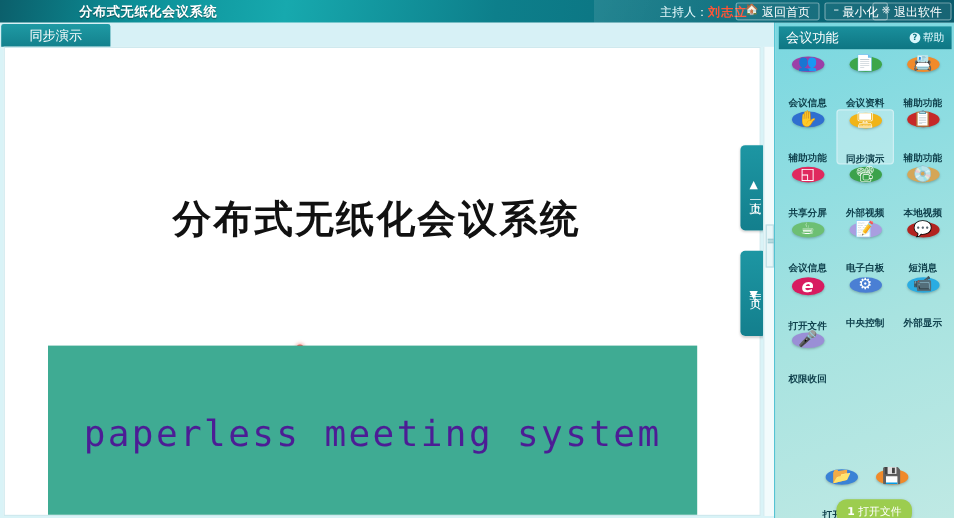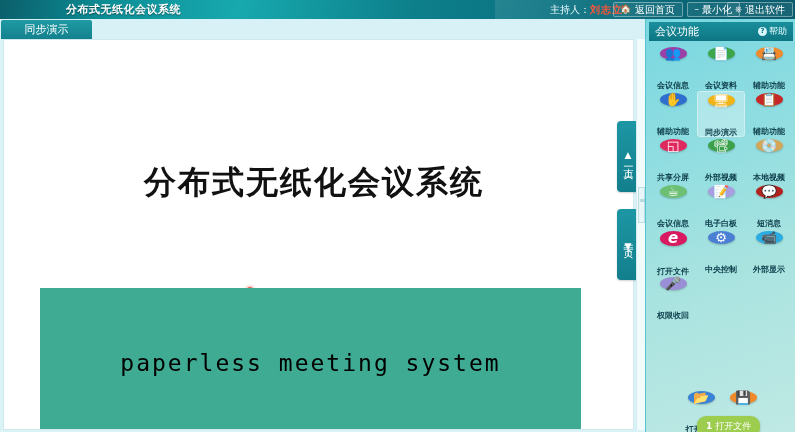--- a/index.html
+++ b/index.html
@@ -82,21 +82,21 @@
     width: 6px; height: 6px; border-radius: 50%;
     background: #e8564d;
     box-shadow: 0 0 3px 1px rgba(232,86,77,.45);
   }
   .green-band {
     position: absolute; left: 36px; top: 248px; width: 541px; height: 149px;
     background: #3fab93;
     display: flex; align-items: center; justify-content: center;
   }
   .green-band-text {
-    color: #000000; font-size: 23px; letter-spacing: 2px;
+    color: #4c1d95; font-size: 30px; letter-spacing: 2px;
     font-family: "DejaVu Sans Mono", "Liberation Mono", monospace;
   }
 
   
   .pagebtn {
     position: absolute; right: 6px; width: 22px;
     background: linear-gradient(180deg, #1d96a3 0%, #137f8d 100%);
     border-radius: 4px; color: #ffffff;
     display: flex; flex-direction: column; align-items: center; justify-content: center;
     font-size: 10px; line-height: 12px; cursor: pointer;

